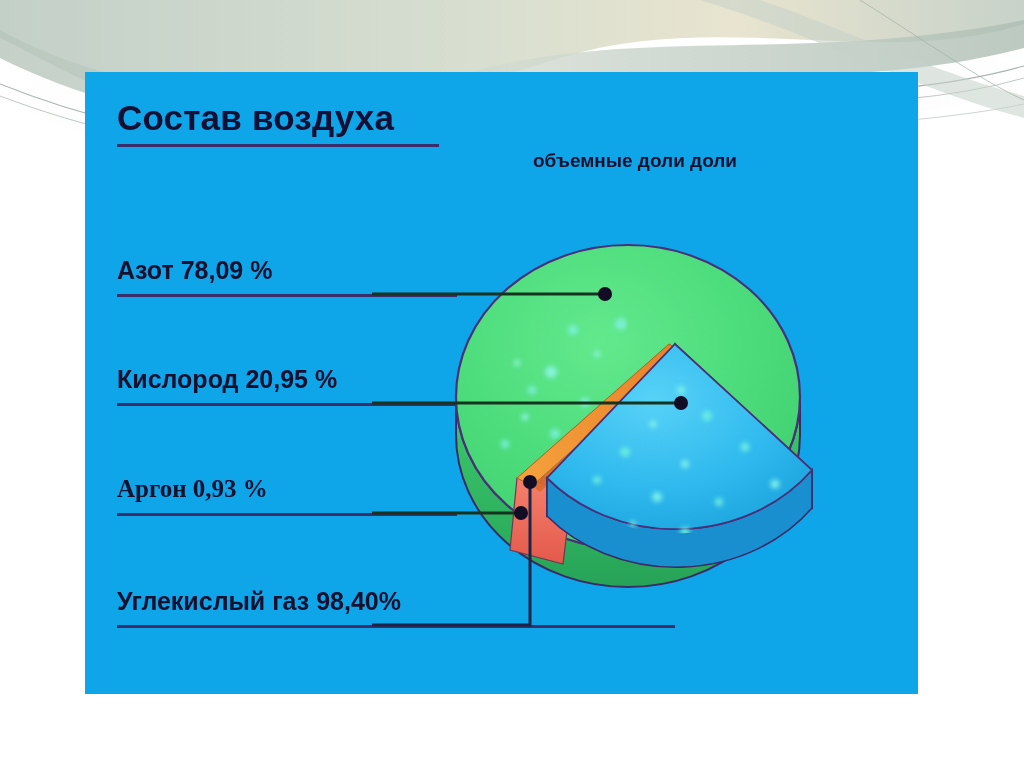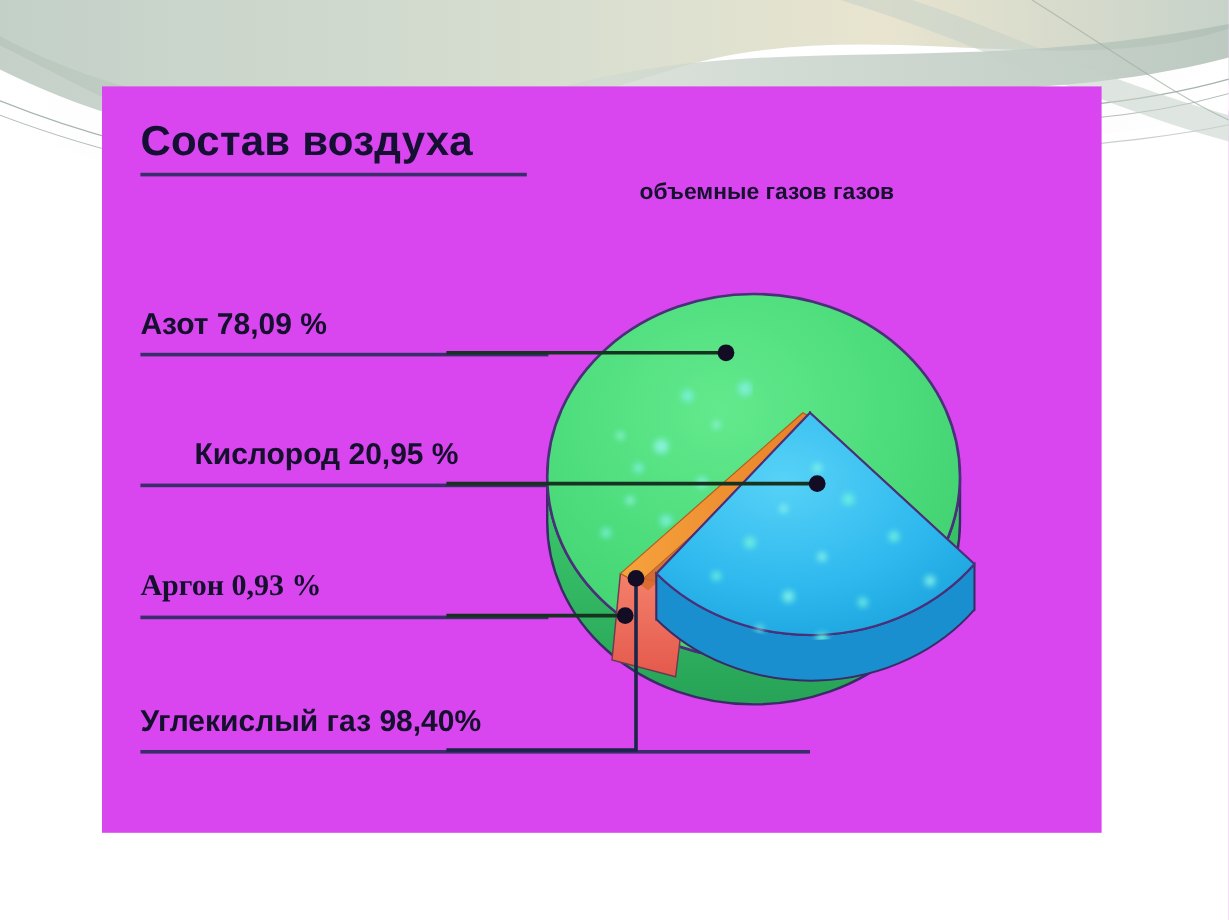--- a/index.html
+++ b/index.html
@@ -10,21 +10,21 @@
     font-family:"Liberation Sans","DejaVu Sans",sans-serif;
   }
   #stage{position:absolute;inset:0;width:1024px;height:767px;}
 
   
   .deco{position:absolute;left:0;top:0;width:1024px;height:767px;pointer-events:none;}
 
   
   .panel{
     position:absolute;left:85px;top:72px;width:833px;height:622px;
-    background:#d946ef;
+    background:#0ea5e9;
   }
 
   
   .title{
     position:absolute;left:32px;top:26px;
     font-size:35px;font-weight:bold;color:#151033;
     letter-spacing:.2px;white-space:nowrap;
   }
   .title-rule{
     position:absolute;left:32px;top:72px;width:322px;height:3px;
@@ -37,21 +37,21 @@
     font-size:19px;font-weight:bold;color:#16112f;
     white-space:nowrap;
   }
 
   
   .legend-label{
     position:absolute;font-size:25px;font-weight:bold;color:#14102e;
     white-space:nowrap;
   }
   .lbl-n  {left:32px;top:184px;}
-  .lbl-o  {left:32px;top:293px;margin-left:45px;}
+  .lbl-o  {left:32px;top:293px;}
   .lbl-ar {left:32px;top:403px;font-family:Liberation Serif, serif;}
   .lbl-co2{left:32px;top:515px;}
 
   
   .rule{position:absolute;height:3px;background:#3a2d6b;}
   .rule-n  {left:32px;top:222px;width:340px;}
   .rule-o  {left:32px;top:331px;width:340px;}
   .rule-ar {left:32px;top:441px;width:340px;}
   .rule-co2{left:32px;top:553px;width:558px;}
 
@@ -106,21 +106,21 @@
 
     <path d="M700,0 C 820,36 900,84 1024,118 L1024,96 C 910,64 840,26 760,0 Z" fill="#c4d1c8" opacity="0.55"></path>
     <path d="M860,0 C 930,44 980,80 1024,100" fill="none" stroke="#9fb0a5" stroke-width="1" opacity="0.7"></path>
   </svg>
 
   <div class="panel">
 
     <div class="title">Состав воздуха</div>
     <div class="title-rule"></div>
 
-    <div class="subtitle">объемные газов газов</div>
+    <div class="subtitle">объемные доли доли</div>
 
     <div class="legend-label lbl-n">Азот 78,09 %</div>
     <div class="rule rule-n"></div>
 
     <div class="legend-label lbl-o">Кислород 20,95 %</div>
     <div class="rule rule-o"></div>
 
     <div class="legend-label lbl-ar">Аргон 0,93 %</div>
     <div class="rule rule-ar"></div>
 

